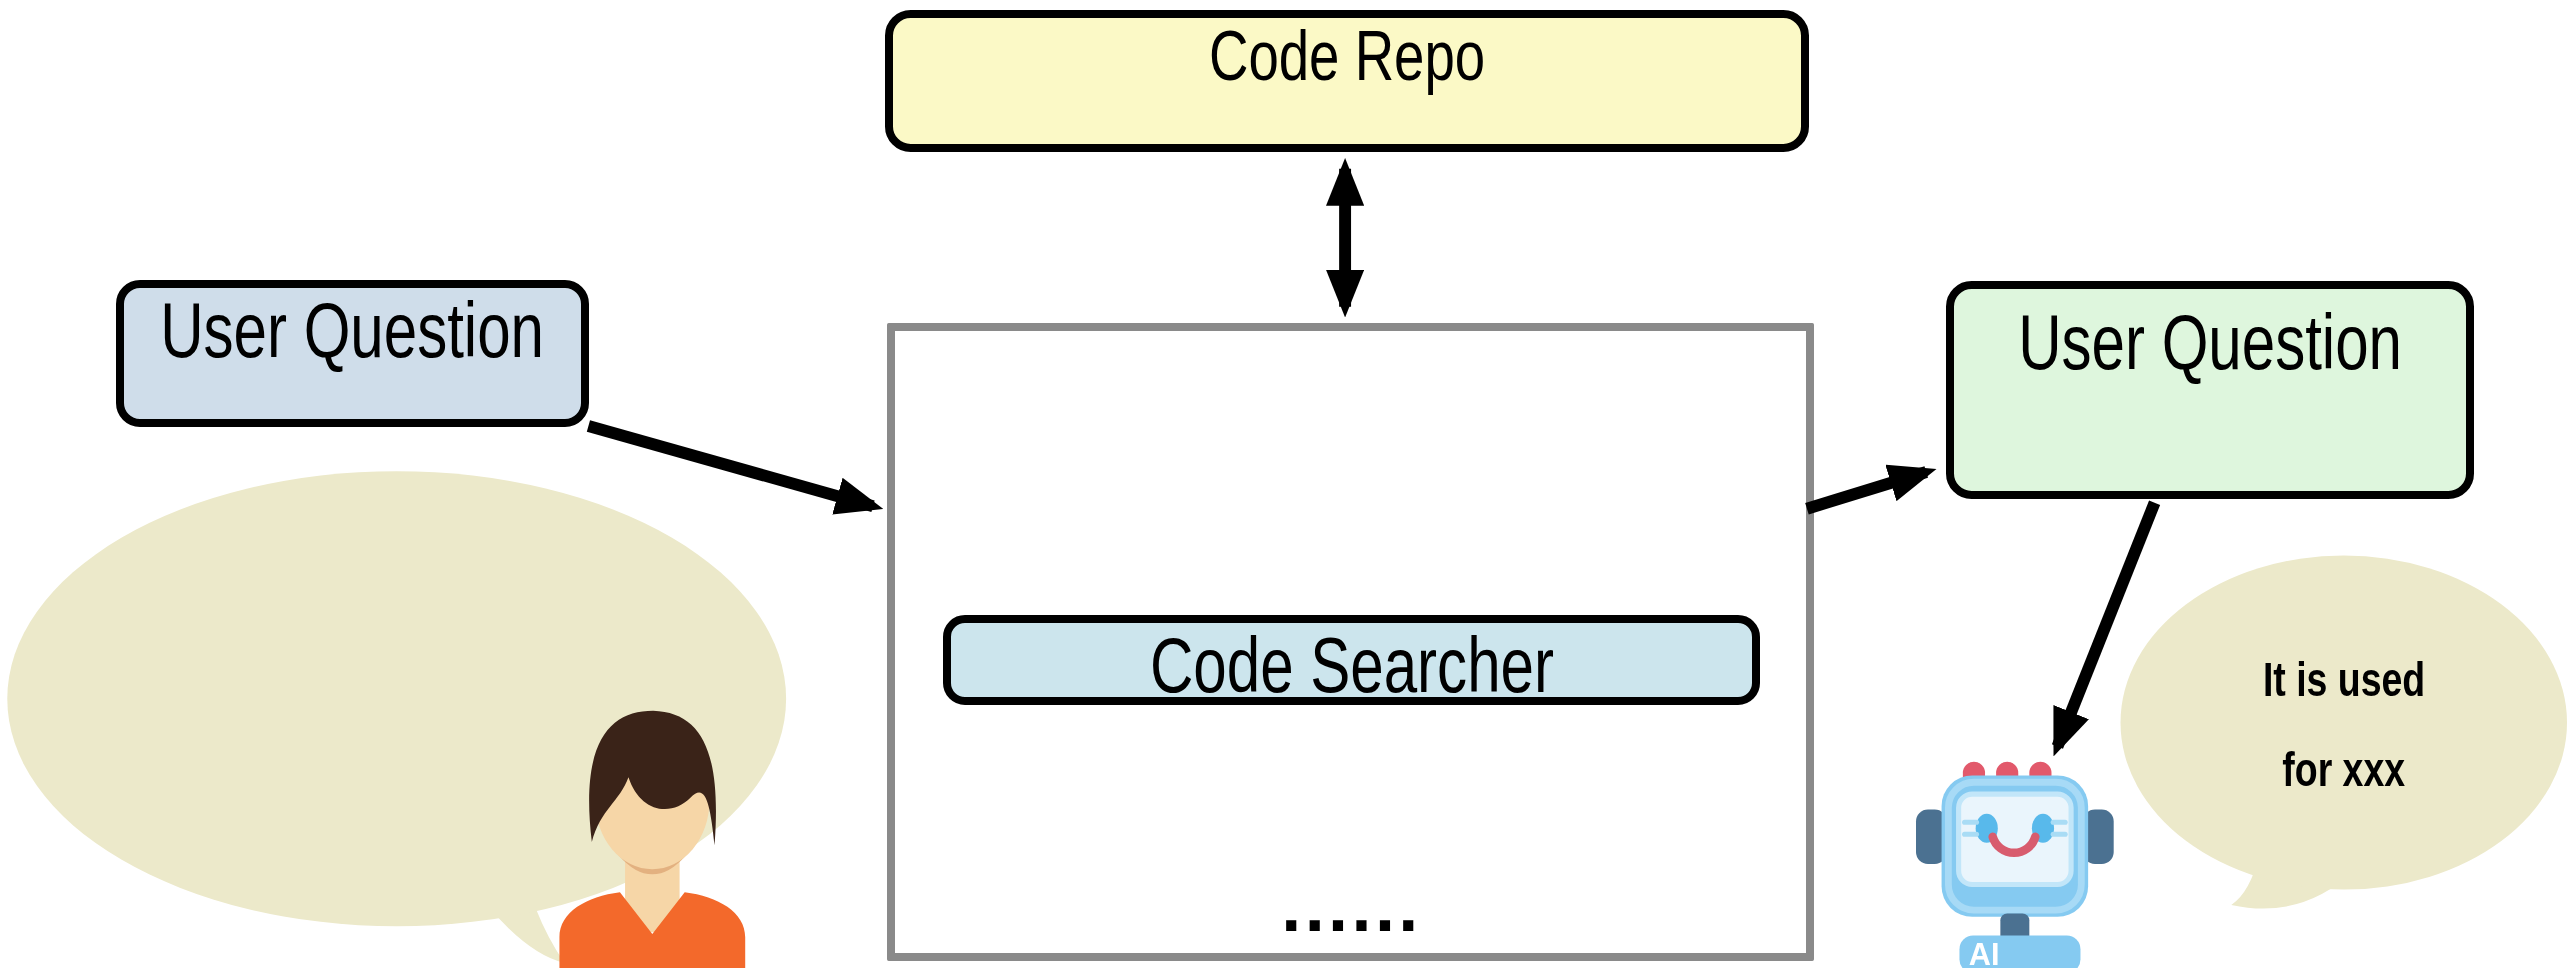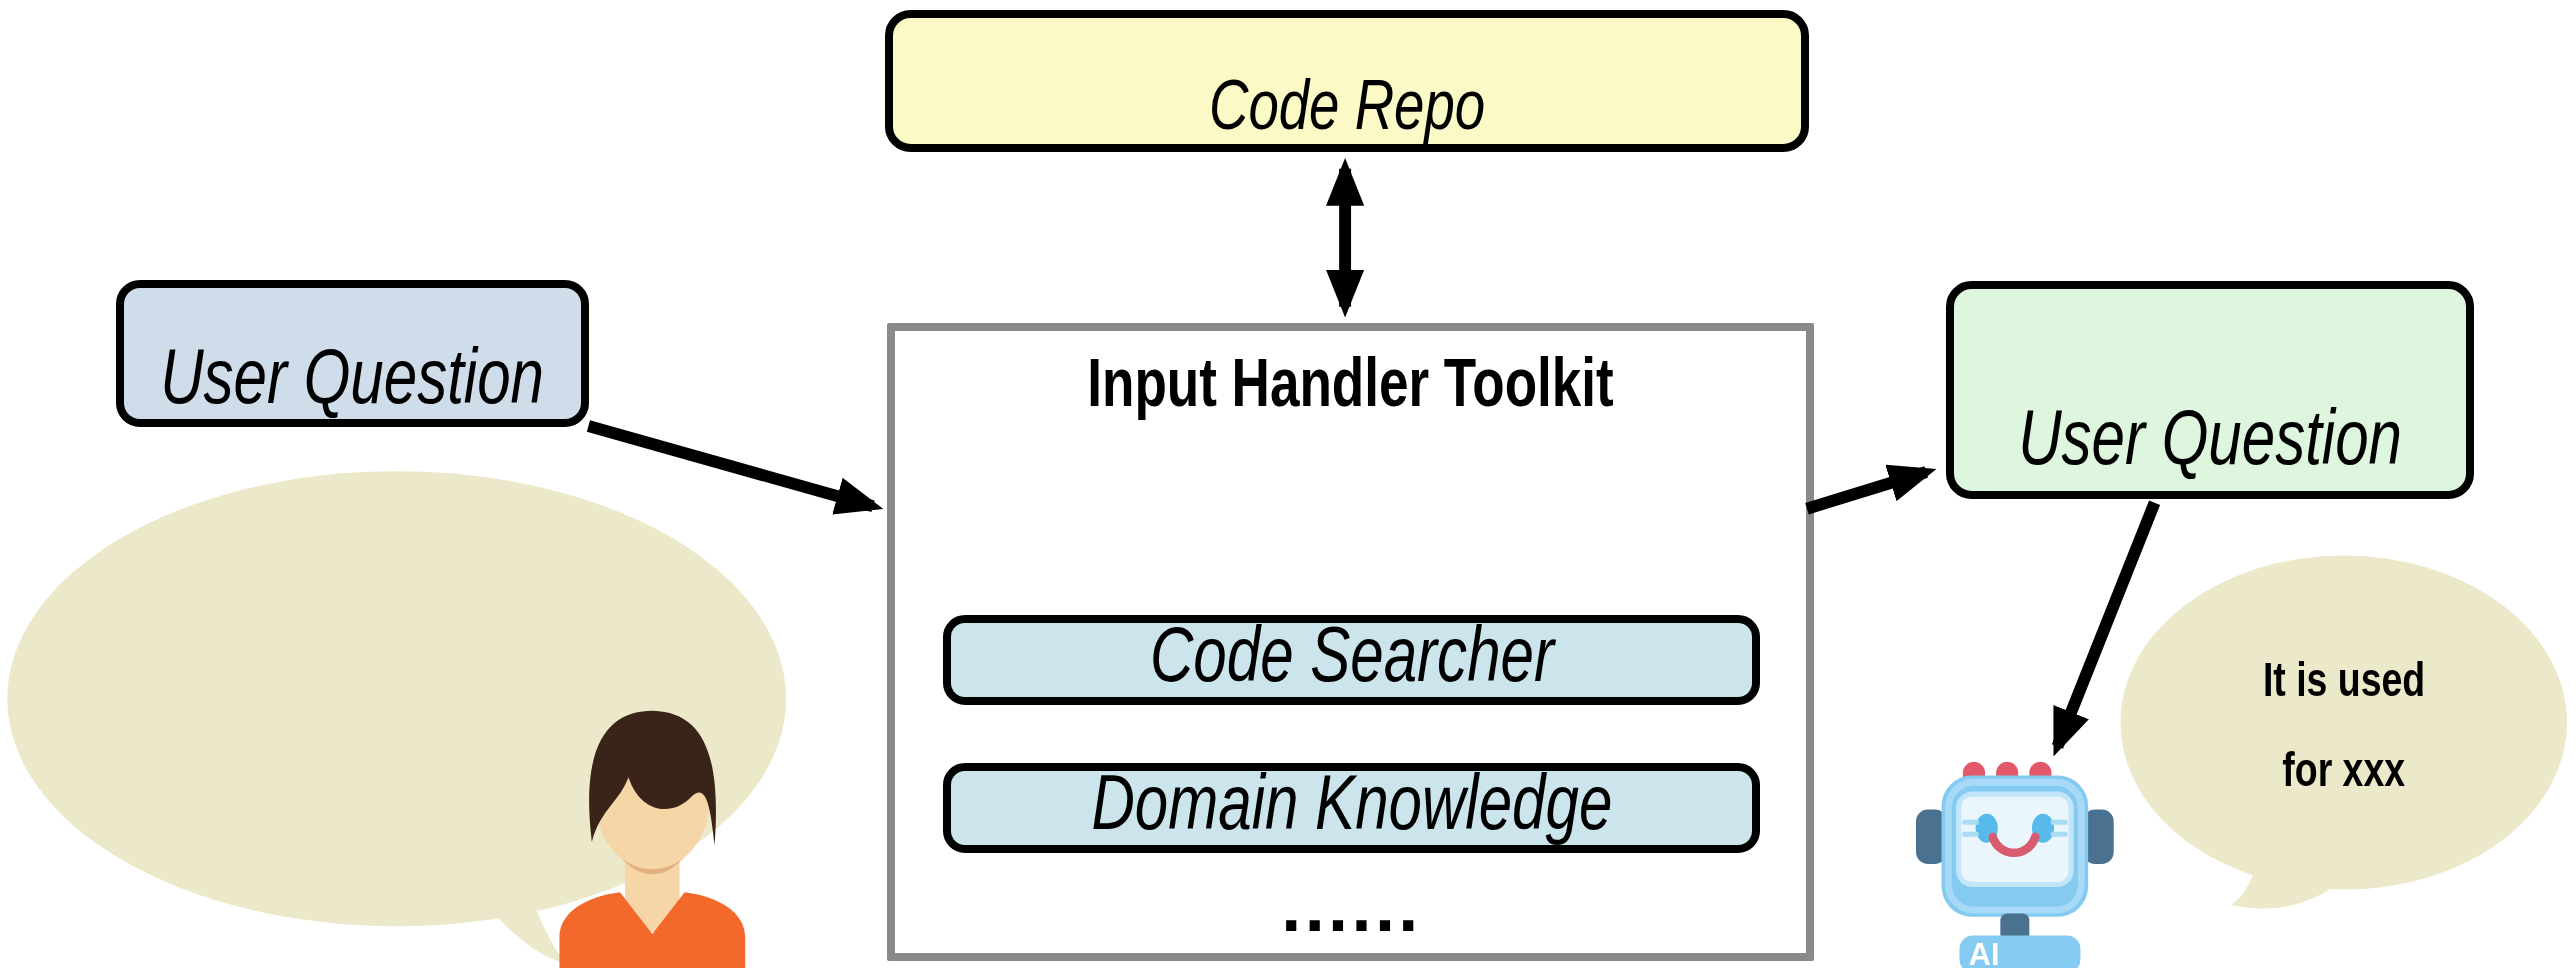--- a/index.html
+++ b/index.html
@@ -10,22 +10,22 @@
     overflow:hidden;
     font-family:"Liberation Sans","DejaVu Sans",sans-serif;
     color:#000;
   }
   .stage svg{position:absolute;left:0;top:0;width:2576px;height:968px;}
   svg.art{z-index:1;}
   svg.arrows{z-index:3;pointer-events:none;}
   .box{
     position:absolute;box-sizing:border-box;z-index:2;
     border:8.5px solid #000;
-    display:flex;flex-direction:column;align-items:center;justify-content:flex-end;
-    text-align:center;line-height:1.1;font-style:italic;
+    display:flex;flex-direction:column;align-items:center;justify-content:flex-start;
+    text-align:center;line-height:1.1;
   }
   .txt{display:inline-block;transform:scaleX(0.78);transform-origin:center;white-space:nowrap;}
   .code-repo{left:885px;top:10.2px;width:924px;height:142px;background:#FBF9C6;border-radius:25.6px;font-size:70px;}
   .toolkit{left:887px;top:323px;width:927px;height:638px;background:#ffffff;border:8.5px solid #8A8A8A;border-radius:1.7px;}
   .toolkit-title{position:absolute;z-index:2;left:887px;top:343px;width:927px;height:78px;
     display:flex;align-items:center;justify-content:center;font-weight:bold;font-size:68px;}
   .tool-item{left:943px;width:817px;height:90px;background:#CCE5ED;border-radius:22px;font-size:77px;}
   .item-1{top:466px;}
   .item-2{top:615px;}
   .item-3{top:763px;}
@@ -90,29 +90,23 @@
       <rect x="2299" y="1098" width="142" height="44" rx="16" fill="#85CAF1"></rect>
       <text x="2310" y="1132" class="ai-badge">AI</text>
     </g>
   </svg>
 
   <div class="box code-repo">
     <span class="txt">Code Repo</span>
   </div>
 
   <div class="box toolkit"></div>
-  <div class="toolkit-title">
-    <span class="txt">Input Handler Toolkit</span>
-  </div>
 
   <div class="box tool-item item-2">
     <span class="txt">Code Searcher</span>
-  </div>
-  <div class="box tool-item item-3">
-    <span class="txt">Domain Knowledge</span>
   </div>
   <div class="dots">
     <span>......</span>
   </div>
 
   <div class="box user-question">
     <span class="txt">User Question</span>
   </div>
 
   <div class="box context-box">

